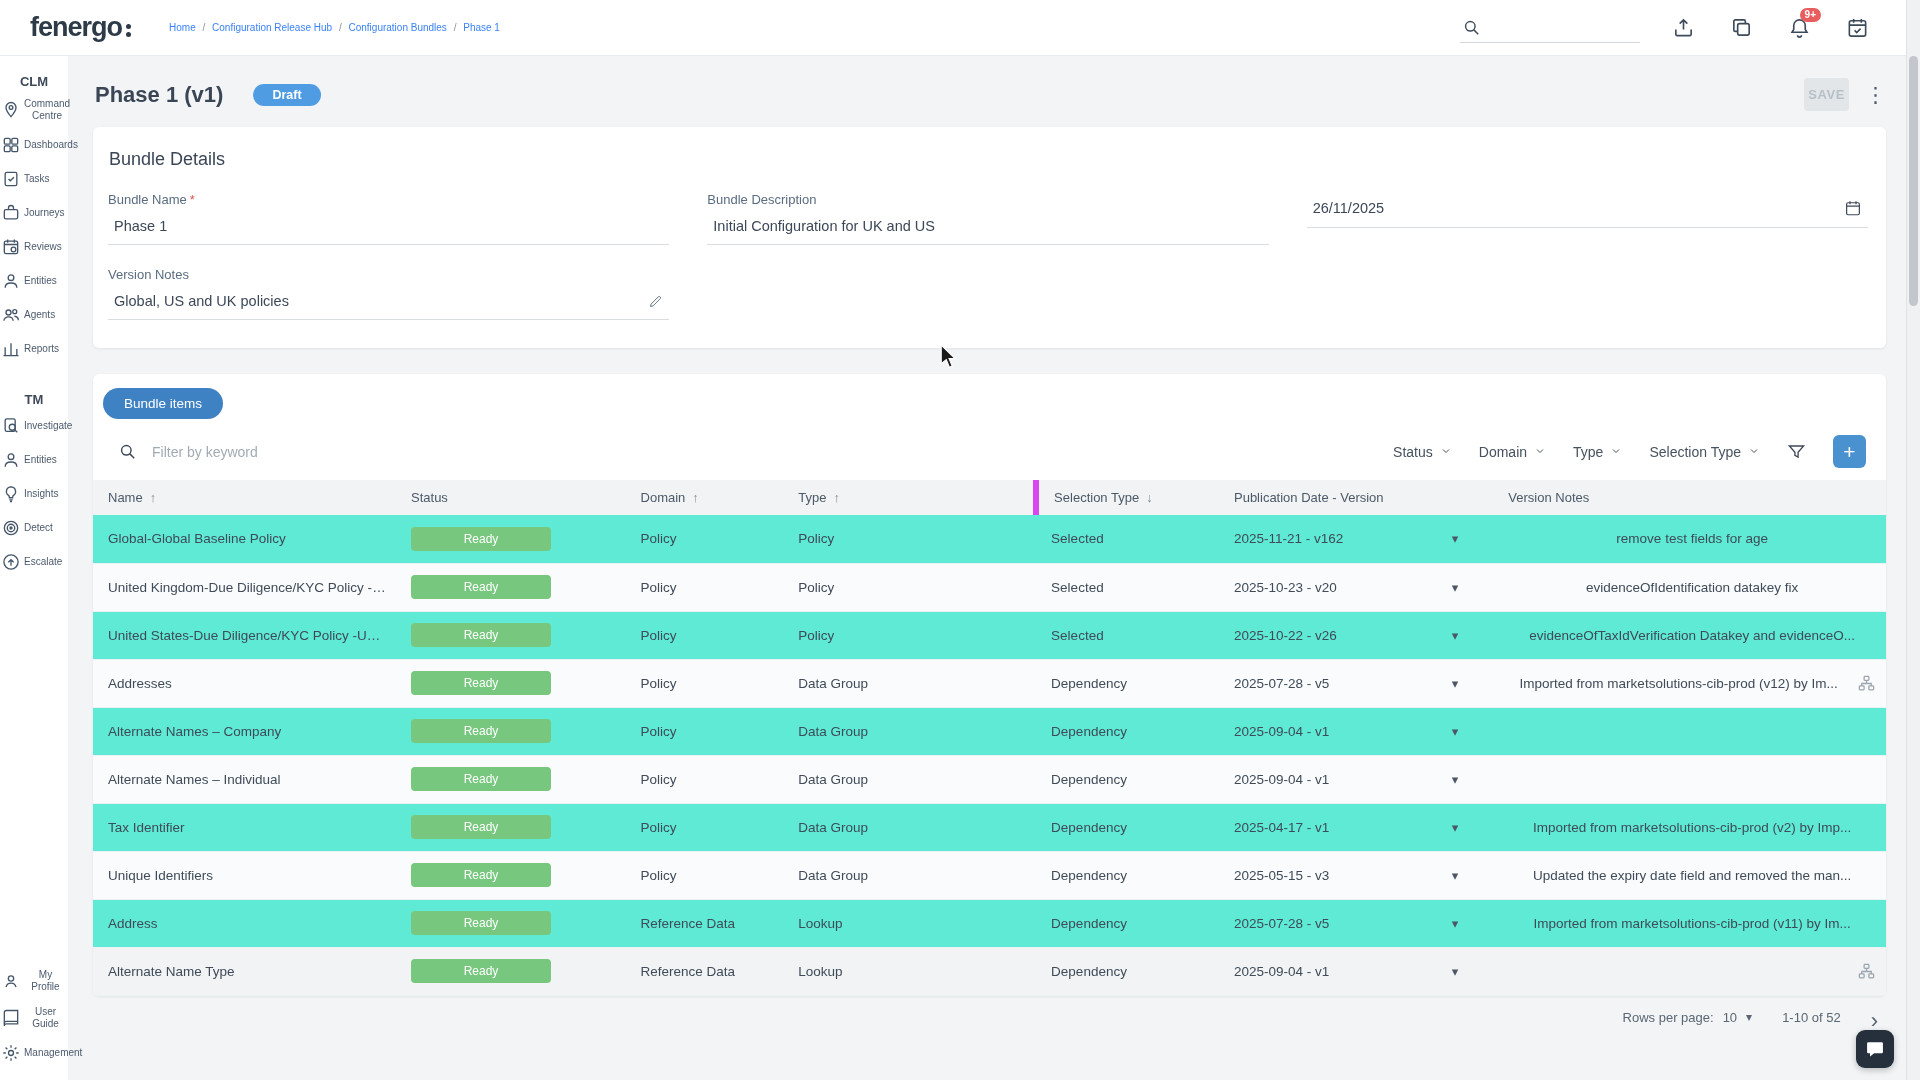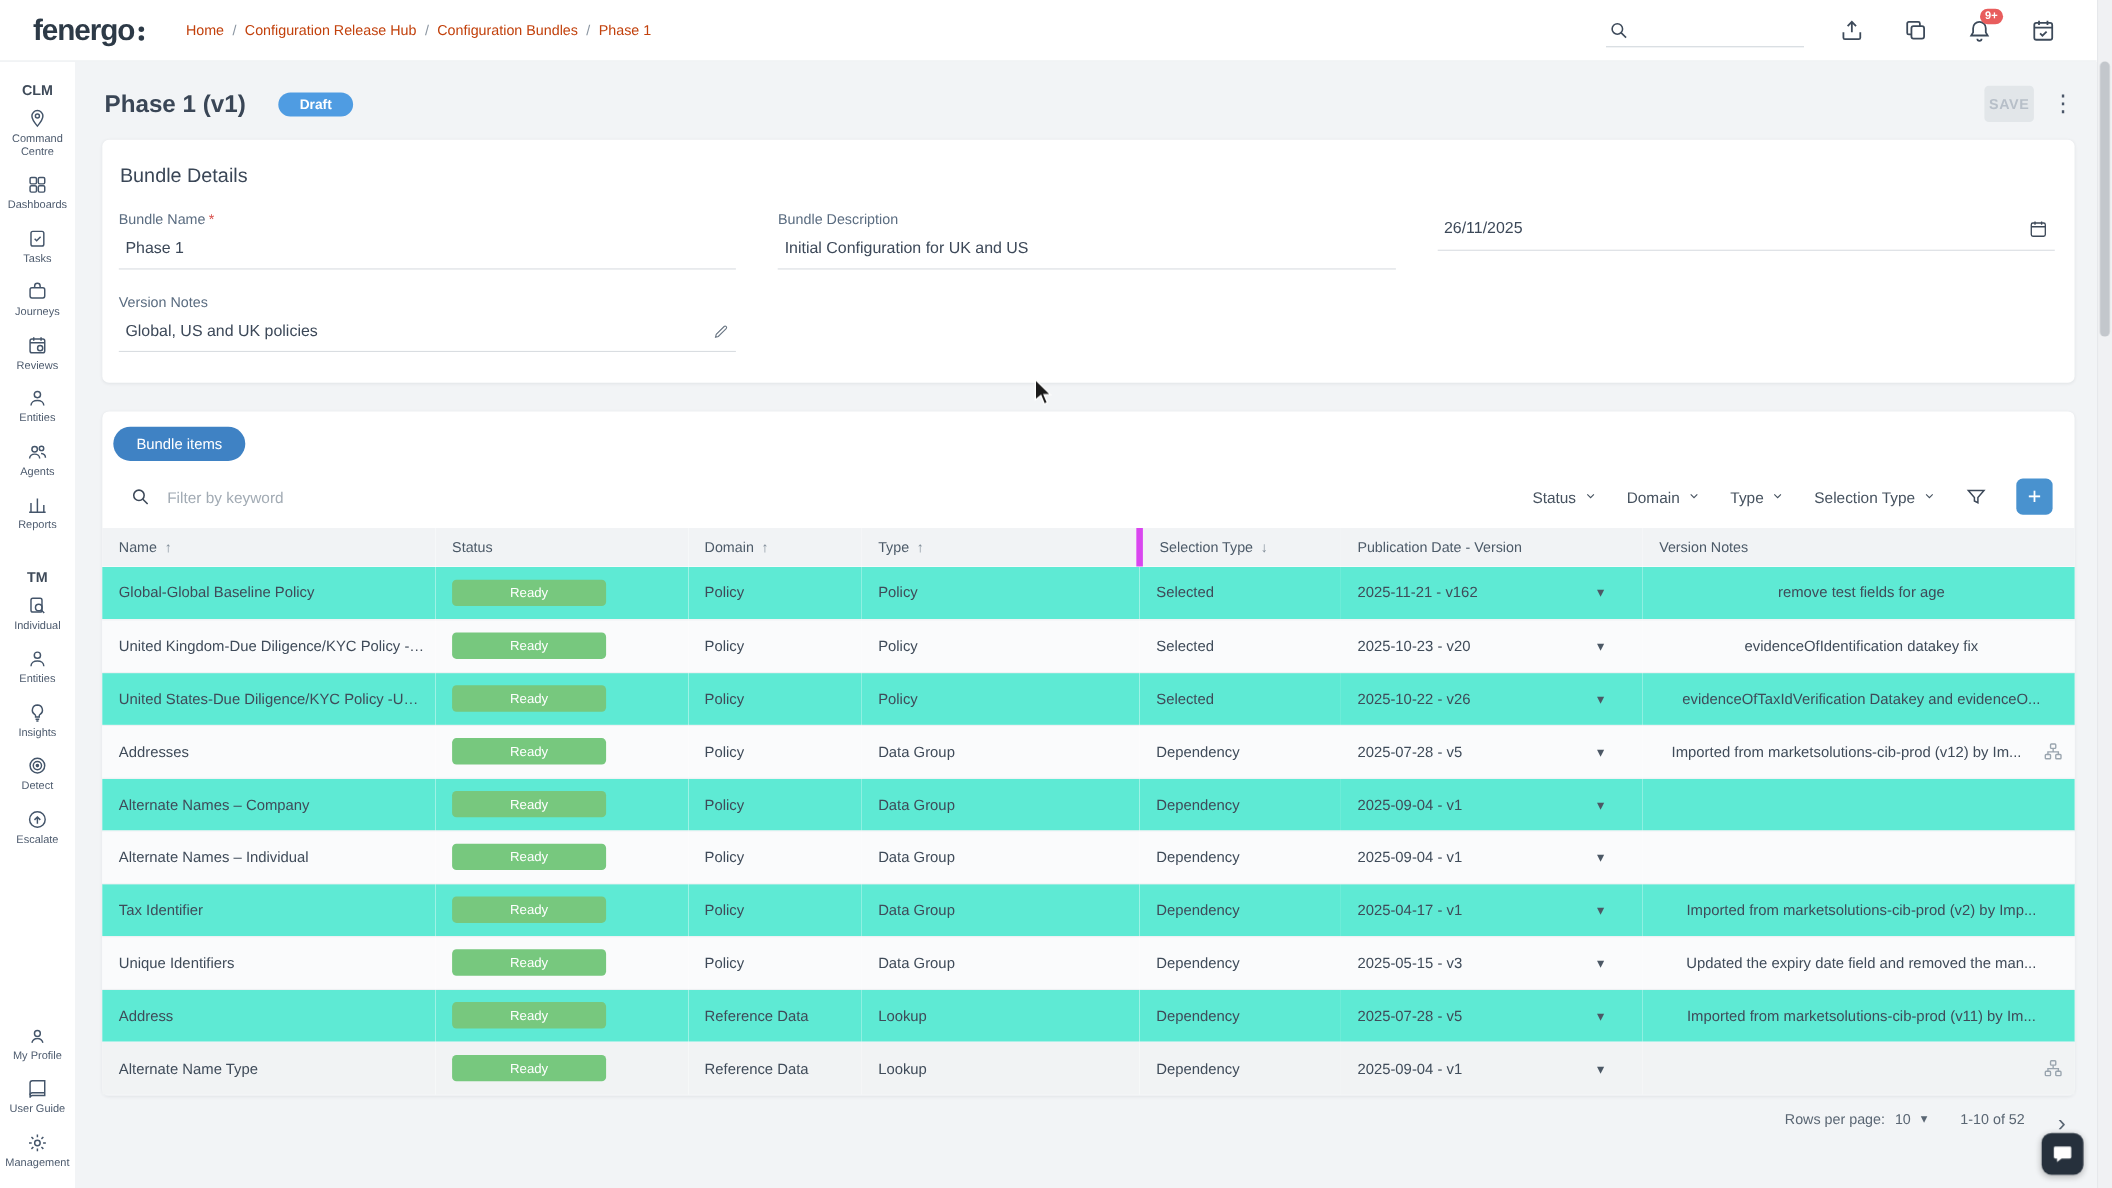--- a/index.html
+++ b/index.html
@@ -7,40 +7,40 @@
   body { font-family:"Liberation Sans", sans-serif; background:#f2f4f6; color:#3e4a59; }
   button { font-family:inherit; }
 
   
   .topbar { position:fixed; top:0; left:0; right:14px; height:56px; background:#fff;
             border-bottom:1px solid #e8ebee; display:flex; align-items:center; z-index:10; }
   .logo { display:flex; align-items:center; padding:0 10px 0 30px; cursor:pointer; }
   .logo-text { font-size:27px; font-weight:bold; color:#2d3a47; letter-spacing:-1px; }
   .logo-dots { display:inline-flex; flex-direction:column; gap:3px; margin-left:4px; margin-top:6px; }
   .logo-dots i { width:5px; height:5px; border-radius:50%; background:#2d3a47; display:block; }
-  .breadcrumb { margin-left:28px; font-size:13px; color:#c2410c; white-space:nowrap; }
+  .breadcrumb { margin-left:28px; font-size:10px; color:#3b82f6; white-space:nowrap; }
   .crumb { cursor:pointer; }
   .crumb:not(:last-child)::after { content:" / "; color:#8a95a1; margin:0 4px; }
   .topbar-right { margin-left:auto; display:flex; align-items:center; gap:28px; padding-right:34px; }
   .topsearch { display:flex; align-items:center; gap:10px; width:180px;
                border-bottom:1px solid #d2d8dd; padding:5px 2px; }
   .topsearch svg { width:19px; height:19px; color:#3d4a5a; flex:none; }
   .topsearch input { border:none; outline:none; background:transparent; width:100%; font-size:13px; color:#3e4a59; }
   .tb-icon { position:relative; background:none; border:none; cursor:pointer; color:#3d4a5a; width:30px; height:30px;
              display:flex; align-items:center; justify-content:center; }
   .tb-icon svg { width:23px; height:23px; }
   .notif-badge { position:absolute; top:-5px; right:-7px; background:#e85d5d; color:#fff; font-size:10px;
                  font-weight:bold; padding:2px 5px; border-radius:9px; line-height:1; }
 
   
   .sidebar { position:fixed; top:56px; left:0; bottom:0; width:68px; background:#fff;
              display:flex; flex-direction:column; align-items:center; padding:10px 0 10px; z-index:9; }
   .sb-section { font-size:13px; font-weight:bold; color:#3e4a59; margin:8px 0 2px; }
   .sb-section:not(:first-child) { margin-top:26px; }
-  .sb-item { display:flex; flex-direction:column; align-items:center; gap:3px; margin:7px 0;
+  .sb-item { display:flex; flex-direction:row; align-items:center; gap:3px; margin:7px 0;
              cursor:pointer; color:#44556a; width:66px; }
   .sb-icon { display:flex; }
   .sb-icon svg { width:20px; height:20px; }
   .sb-label { font-size:10px; color:#4c5a6d; text-align:center; line-height:1.15; }
   .sb-footer { margin-top:auto; display:flex; flex-direction:column; align-items:center; }
 
   
   .main { position:absolute; top:56px; left:68px; right:14px; bottom:0; padding:22px 20px 0 25px; overflow:hidden; }
 
   .page-header { display:flex; align-items:center; margin-bottom:16px; padding-left:2px; }
@@ -251,21 +251,21 @@
       </div>
       <div class="sb-section">TM</div>
       <div class="sb-item">
         <span class="sb-icon">
           <svg viewBox="0 0 24 24" fill="none" stroke="currentColor" stroke-width="1.6">
             <rect x="5" y="3.5" width="12" height="15" rx="2"></rect>
             <circle cx="13.5" cy="13.5" r="3.6"></circle>
             <path d="M16.2 16.2l3.3 3.3"></path>
           </svg>
         </span>
-        <span class="sb-label">Individual</span>
+        <span class="sb-label">Investigate</span>
       </div>
       <div class="sb-item">
         <span class="sb-icon">
           <svg viewBox="0 0 24 24" fill="none" stroke="currentColor" stroke-width="1.6">
             <circle cx="12" cy="8" r="3.4"></circle>
             <path d="M5 20c0-3.6 3.1-5.6 7-5.6s7 2 7 5.6"></path>
           </svg>
         </span>
         <span class="sb-label">Entities</span>
       </div>

